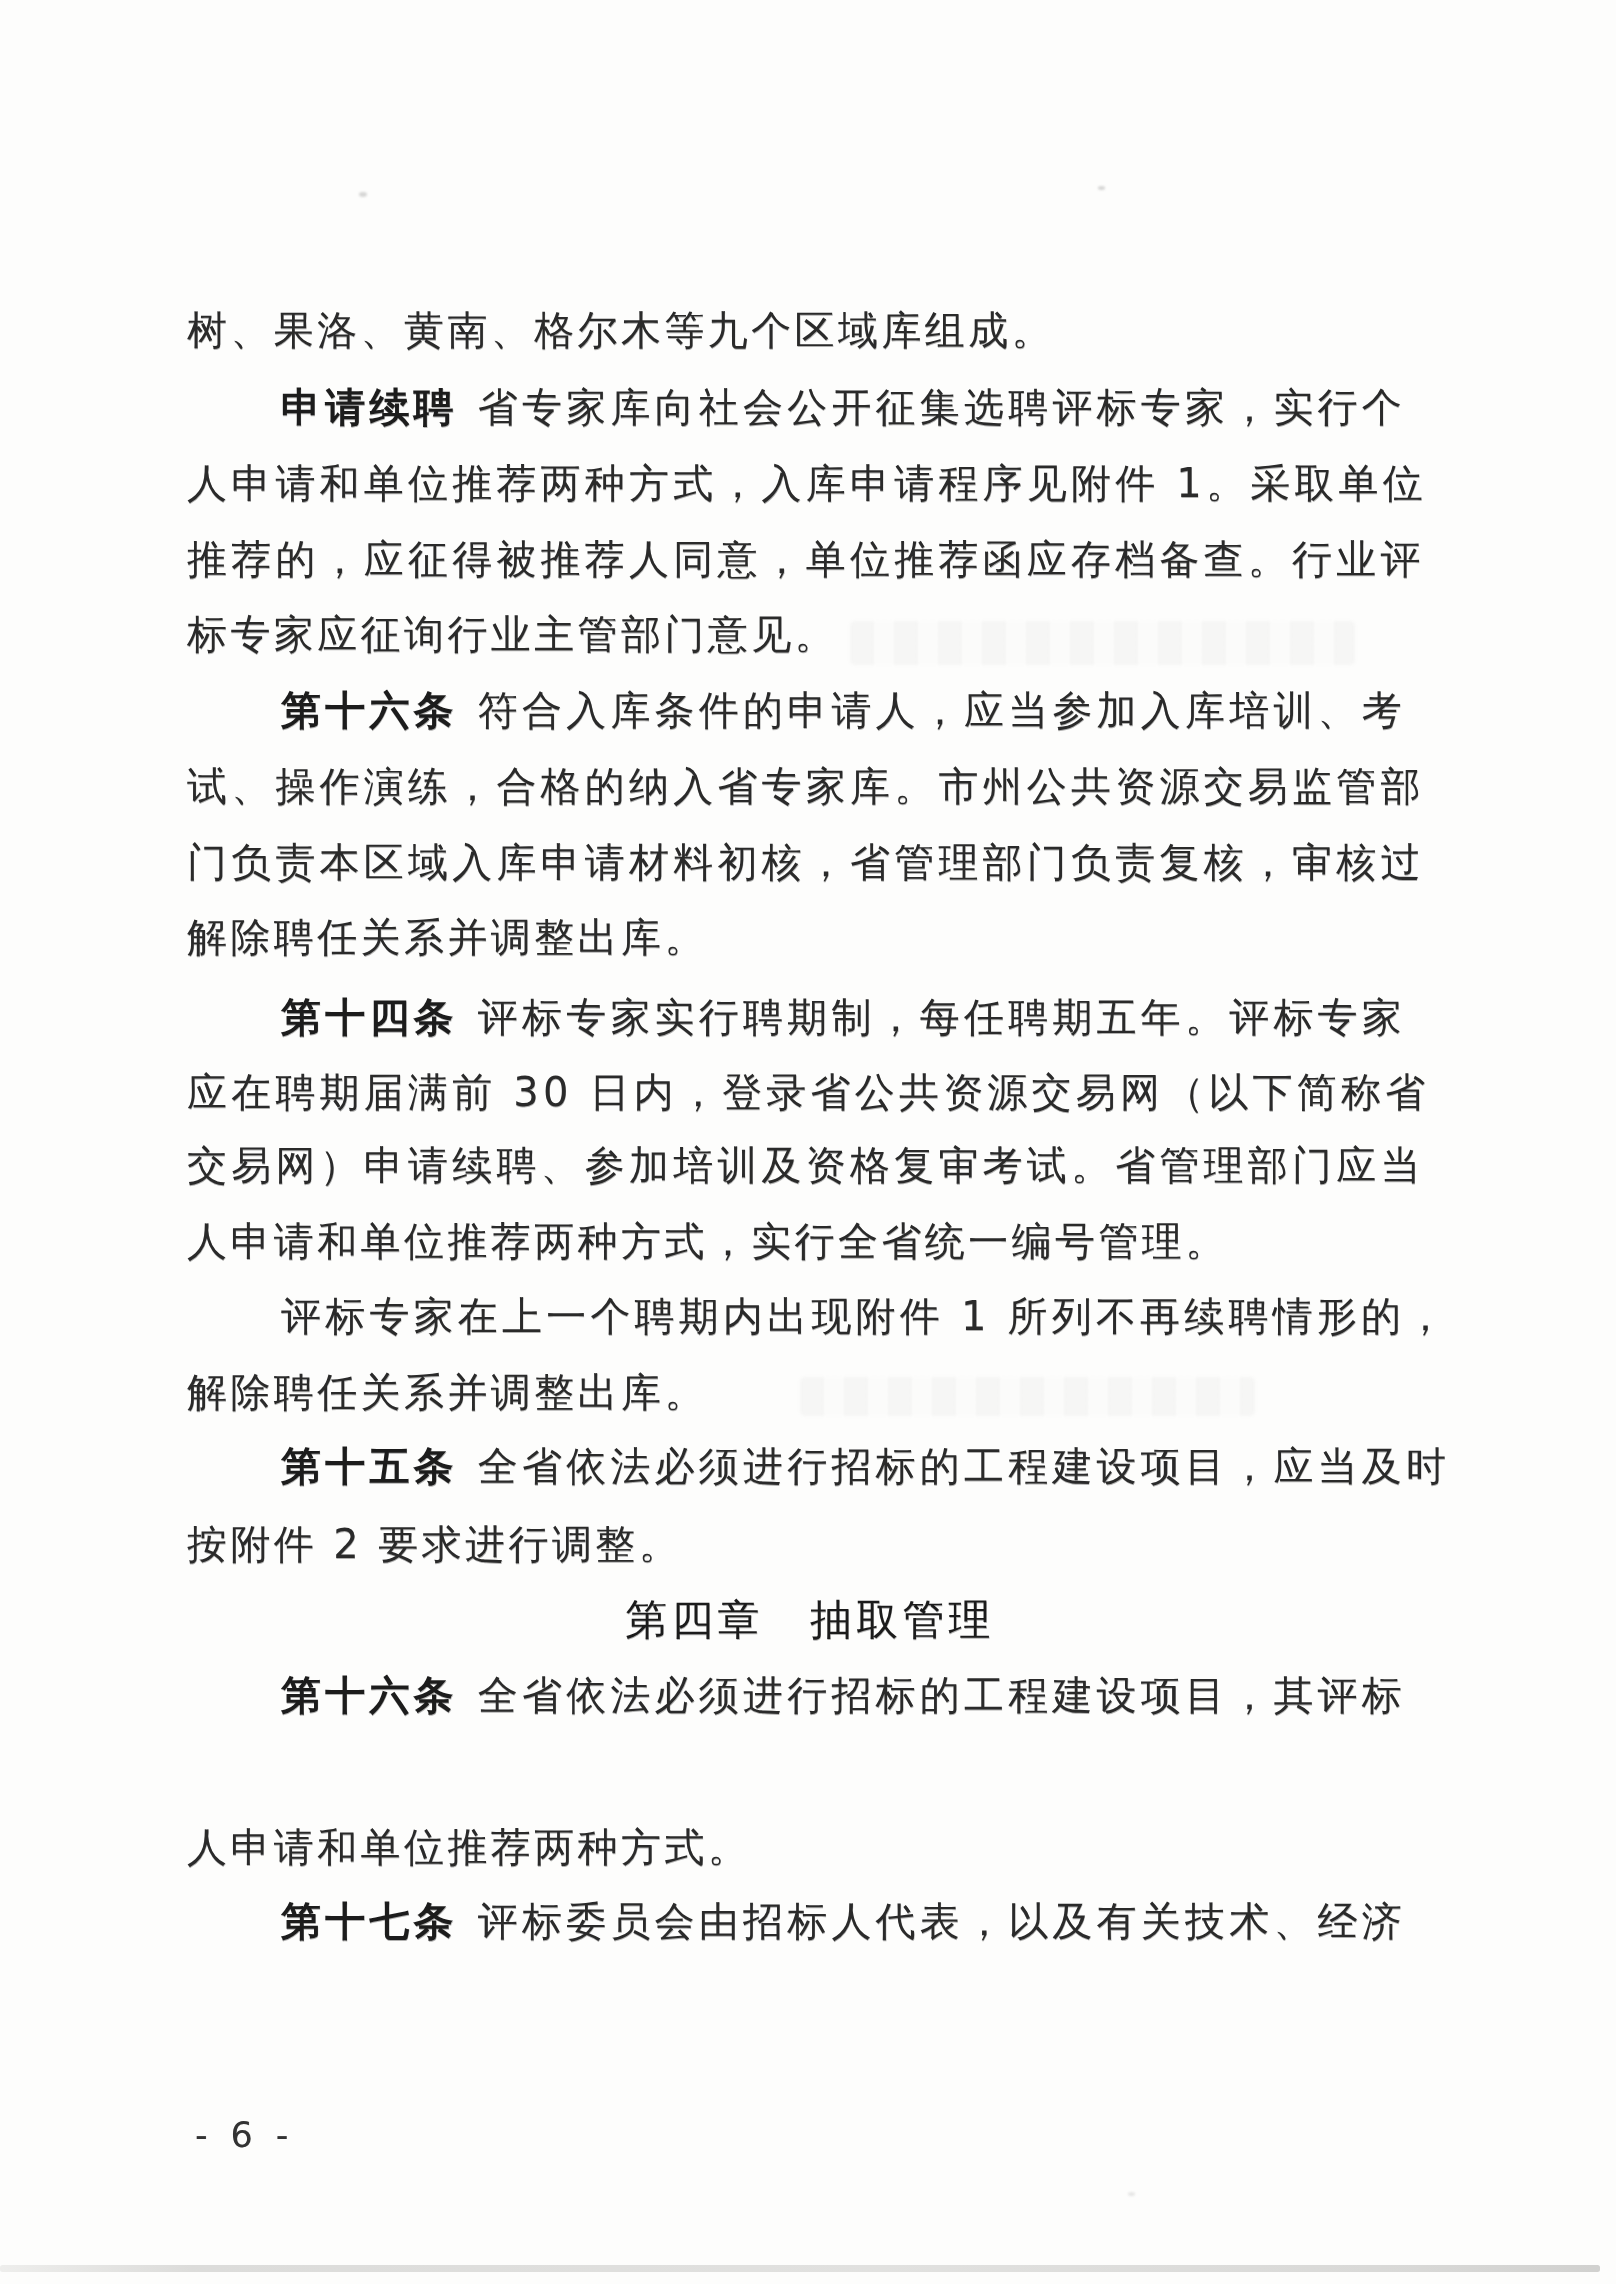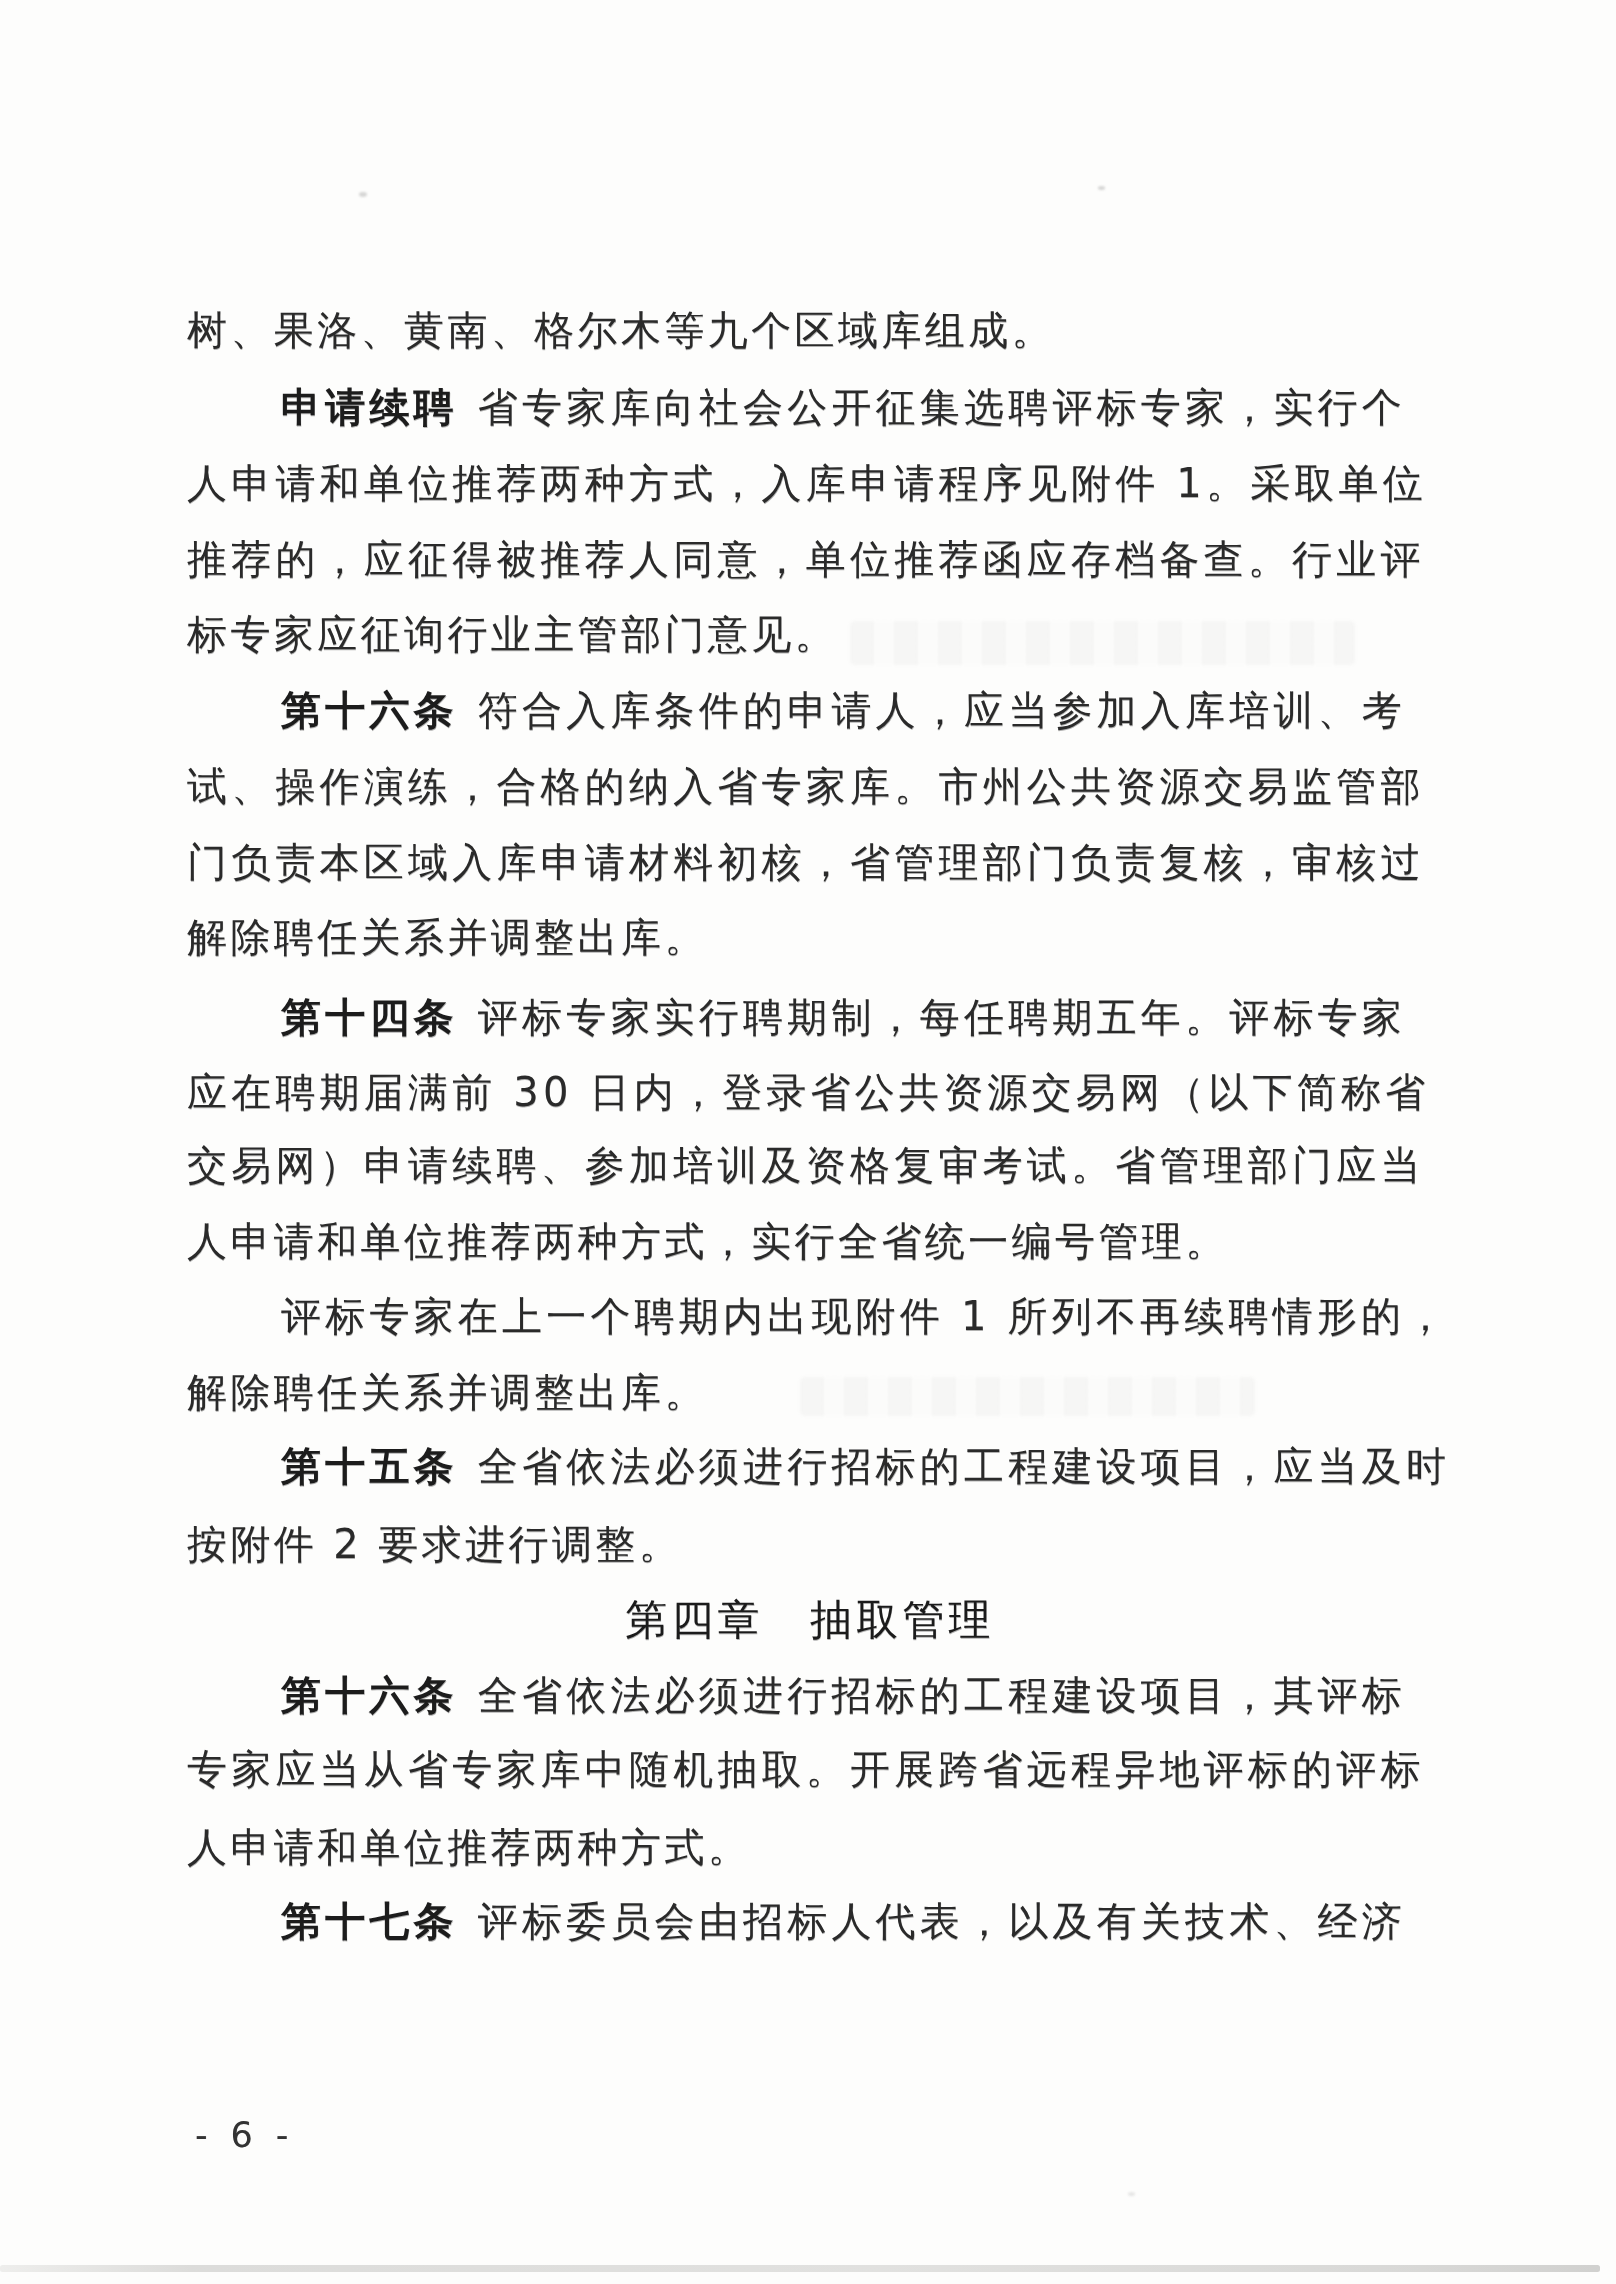--- a/index.html
+++ b/index.html
@@ -157,23 +157,20 @@
   </div>
 
   <div class="line heading" style="top:1595px">
     <span>第四章　抽取管理</span>
   </div>
 
   <div class="line full indent" style="top:1671px">
     <span class="term">第十六条</span><span>全省依法必须进行招标的工程建设项目，其评标</span>
   </div>
 
-  <div class="line full" style="top:1745px">
-    <span>专家应当从省专家库中随机抽取。开展跨省远程异地评标的评标</span>
-  </div>
 
   <div class="line short" style="top:1823px">
     <span>人申请和单位推荐两种方式。</span>
   </div>
 
   <div class="line full indent" style="top:1897px">
     <span class="term">第十七条</span><span>评标委员会由招标人代表，以及有关技术、经济</span>
   </div>
 
   <div class="page-number">- 6 -</div>

